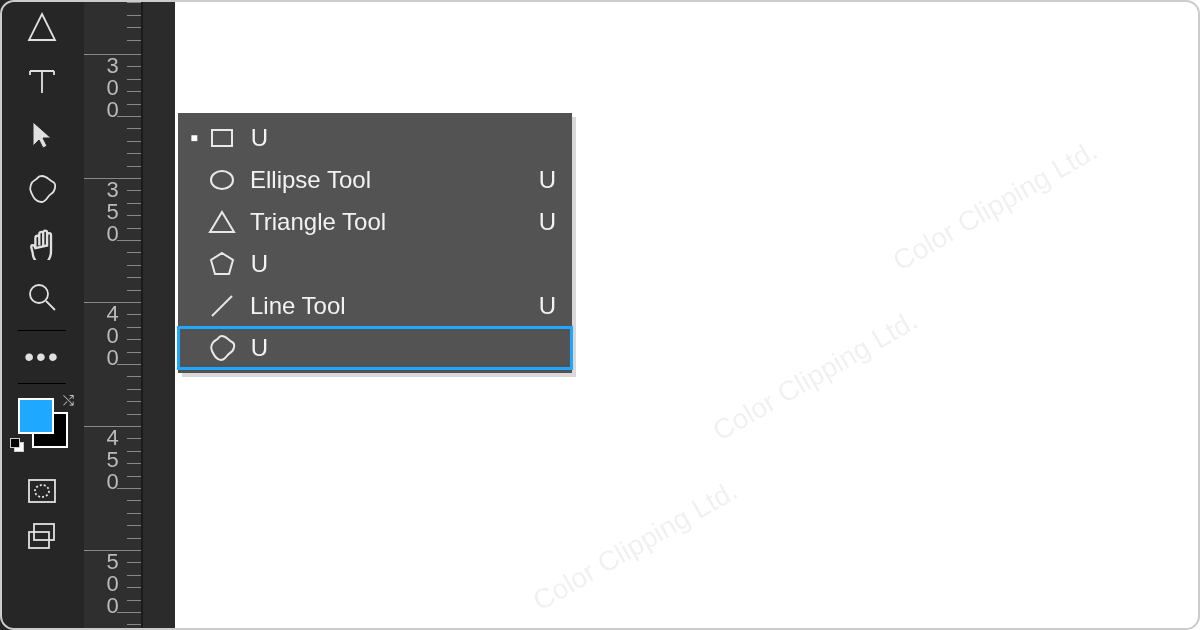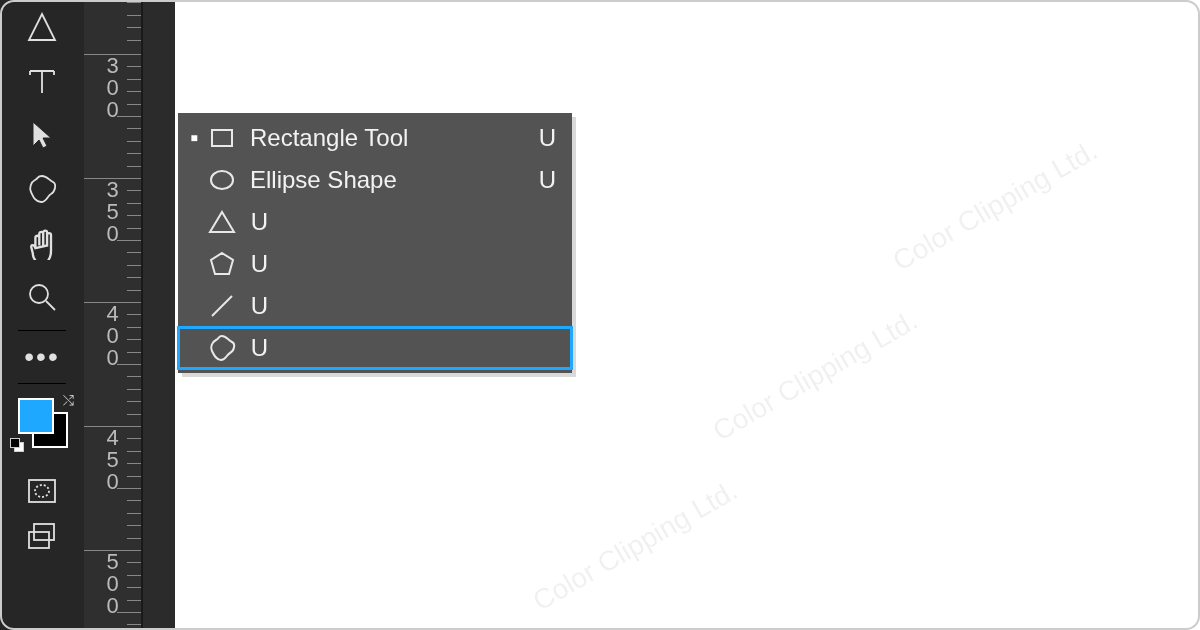--- a/index.html
+++ b/index.html
@@ -252,58 +252,59 @@
 </div>
 
 <div class="flyout" id="flyout">
     <div class="flyout-item">
       <div class="dot">■</div>
       <div class="ico">
         <svg viewBox="0 0 30 30">
           <rect x="5" y="7" width="20" height="16"></rect>
         </svg>
       </div>
-      <div class="lbl">Rectangle Tool</div>
       <div class="shc">U</div>
     </div>
     <div class="flyout-item">
       <div class="dot"></div>
       <div class="ico">
         <svg viewBox="0 0 30 30">
           <ellipse cx="15" cy="15" rx="11" ry="9"></ellipse>
         </svg>
       </div>
-      <div class="lbl">Ellipse Shape</div>
+      <div class="lbl">Ellipse Tool</div>
       <div class="shc">U</div>
     </div>
     <div class="flyout-item">
       <div class="dot"></div>
       <div class="ico">
         <svg viewBox="0 0 30 30">
           <path d="M15 5 L27 25 L3 25 Z"></path>
         </svg>
       </div>
+      <div class="lbl">Triangle Tool</div>
       <div class="shc">U</div>
     </div>
     <div class="flyout-item">
       <div class="dot"></div>
       <div class="ico">
         <svg viewBox="0 0 30 30">
           <path d="M15 4 L26 11 L22 25 L8 25 L4 11 Z"></path>
         </svg>
       </div>
       <div class="shc">U</div>
     </div>
     <div class="flyout-item">
       <div class="dot"></div>
       <div class="ico">
         <svg viewBox="0 0 30 30">
           <path d="M5 25 L25 5"></path>
         </svg>
       </div>
+      <div class="lbl">Line Tool</div>
       <div class="shc">U</div>
     </div>
     <div class="flyout-item highlight">
       <div class="dot"></div>
       <div class="ico">
         <svg viewBox="0 0 30 30">
           <path d="M15 3 C19 3 21 7 25 9 C29 11 27 18 23 20 C19 22 19 27 14 27 C9 27 7 22 5 18 C3 14 5 9 9 7 C13 5 11 3 15 3 Z"></path>
         </svg>
       </div>
       <div class="shc">U</div>

